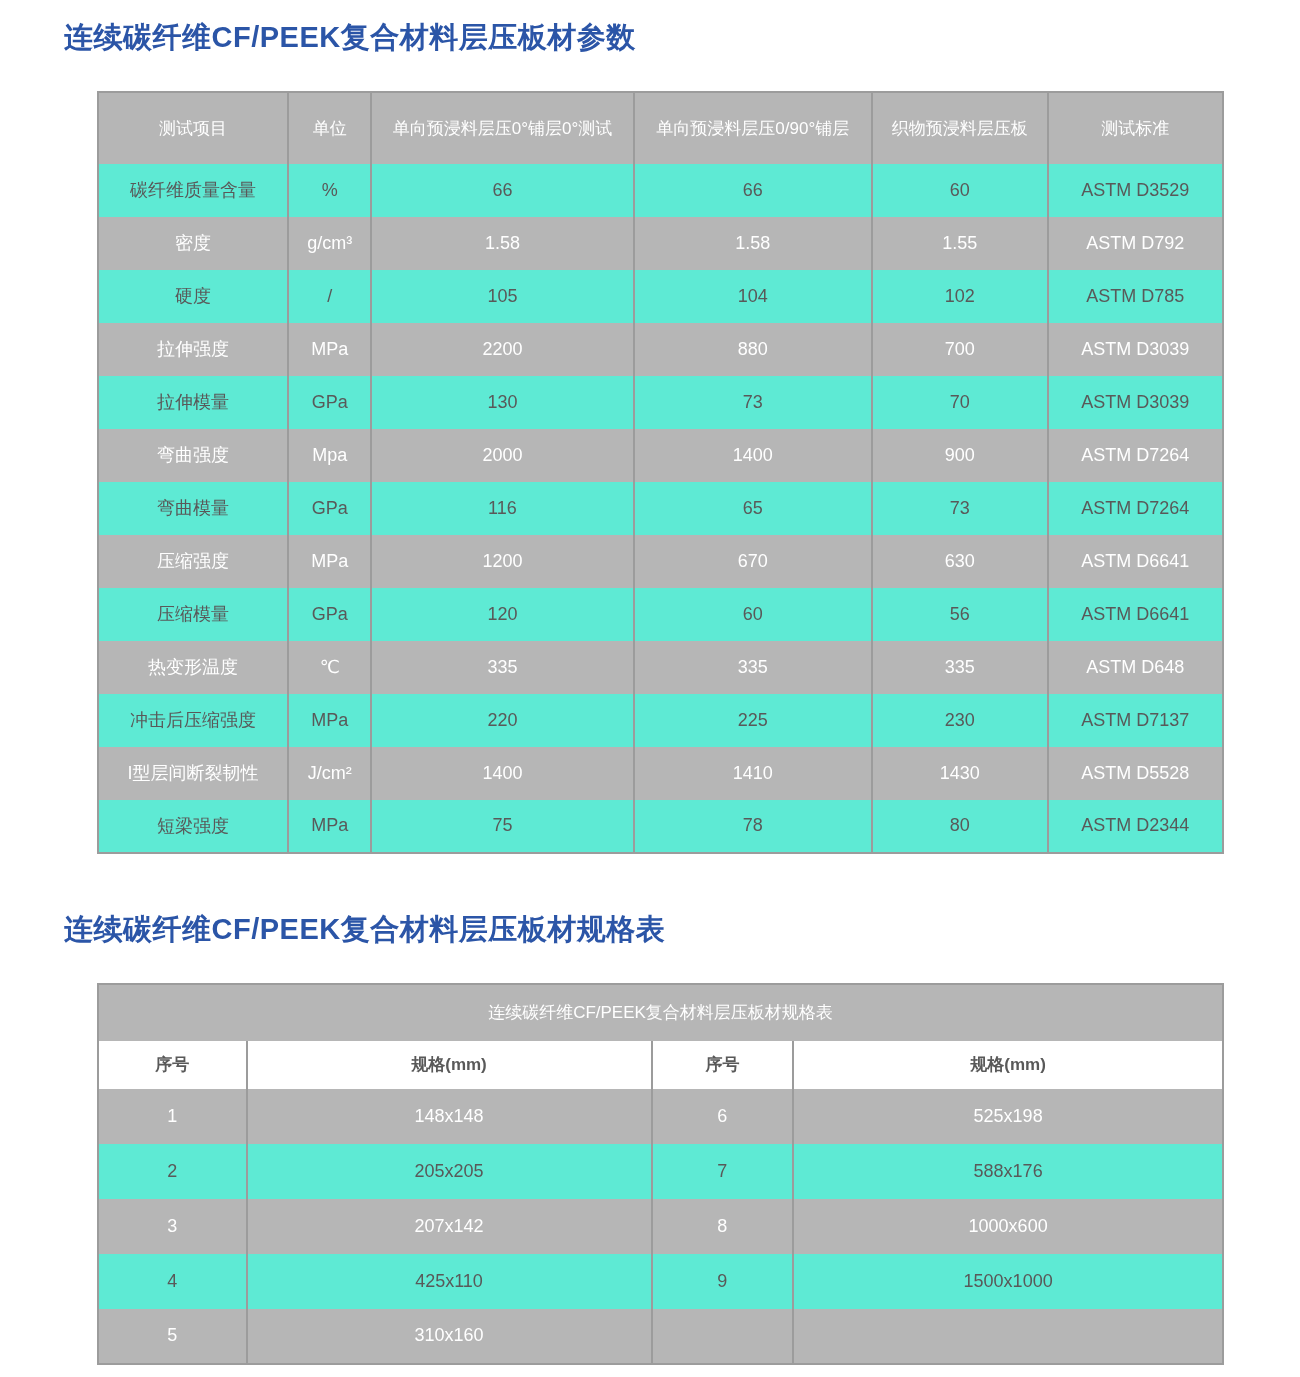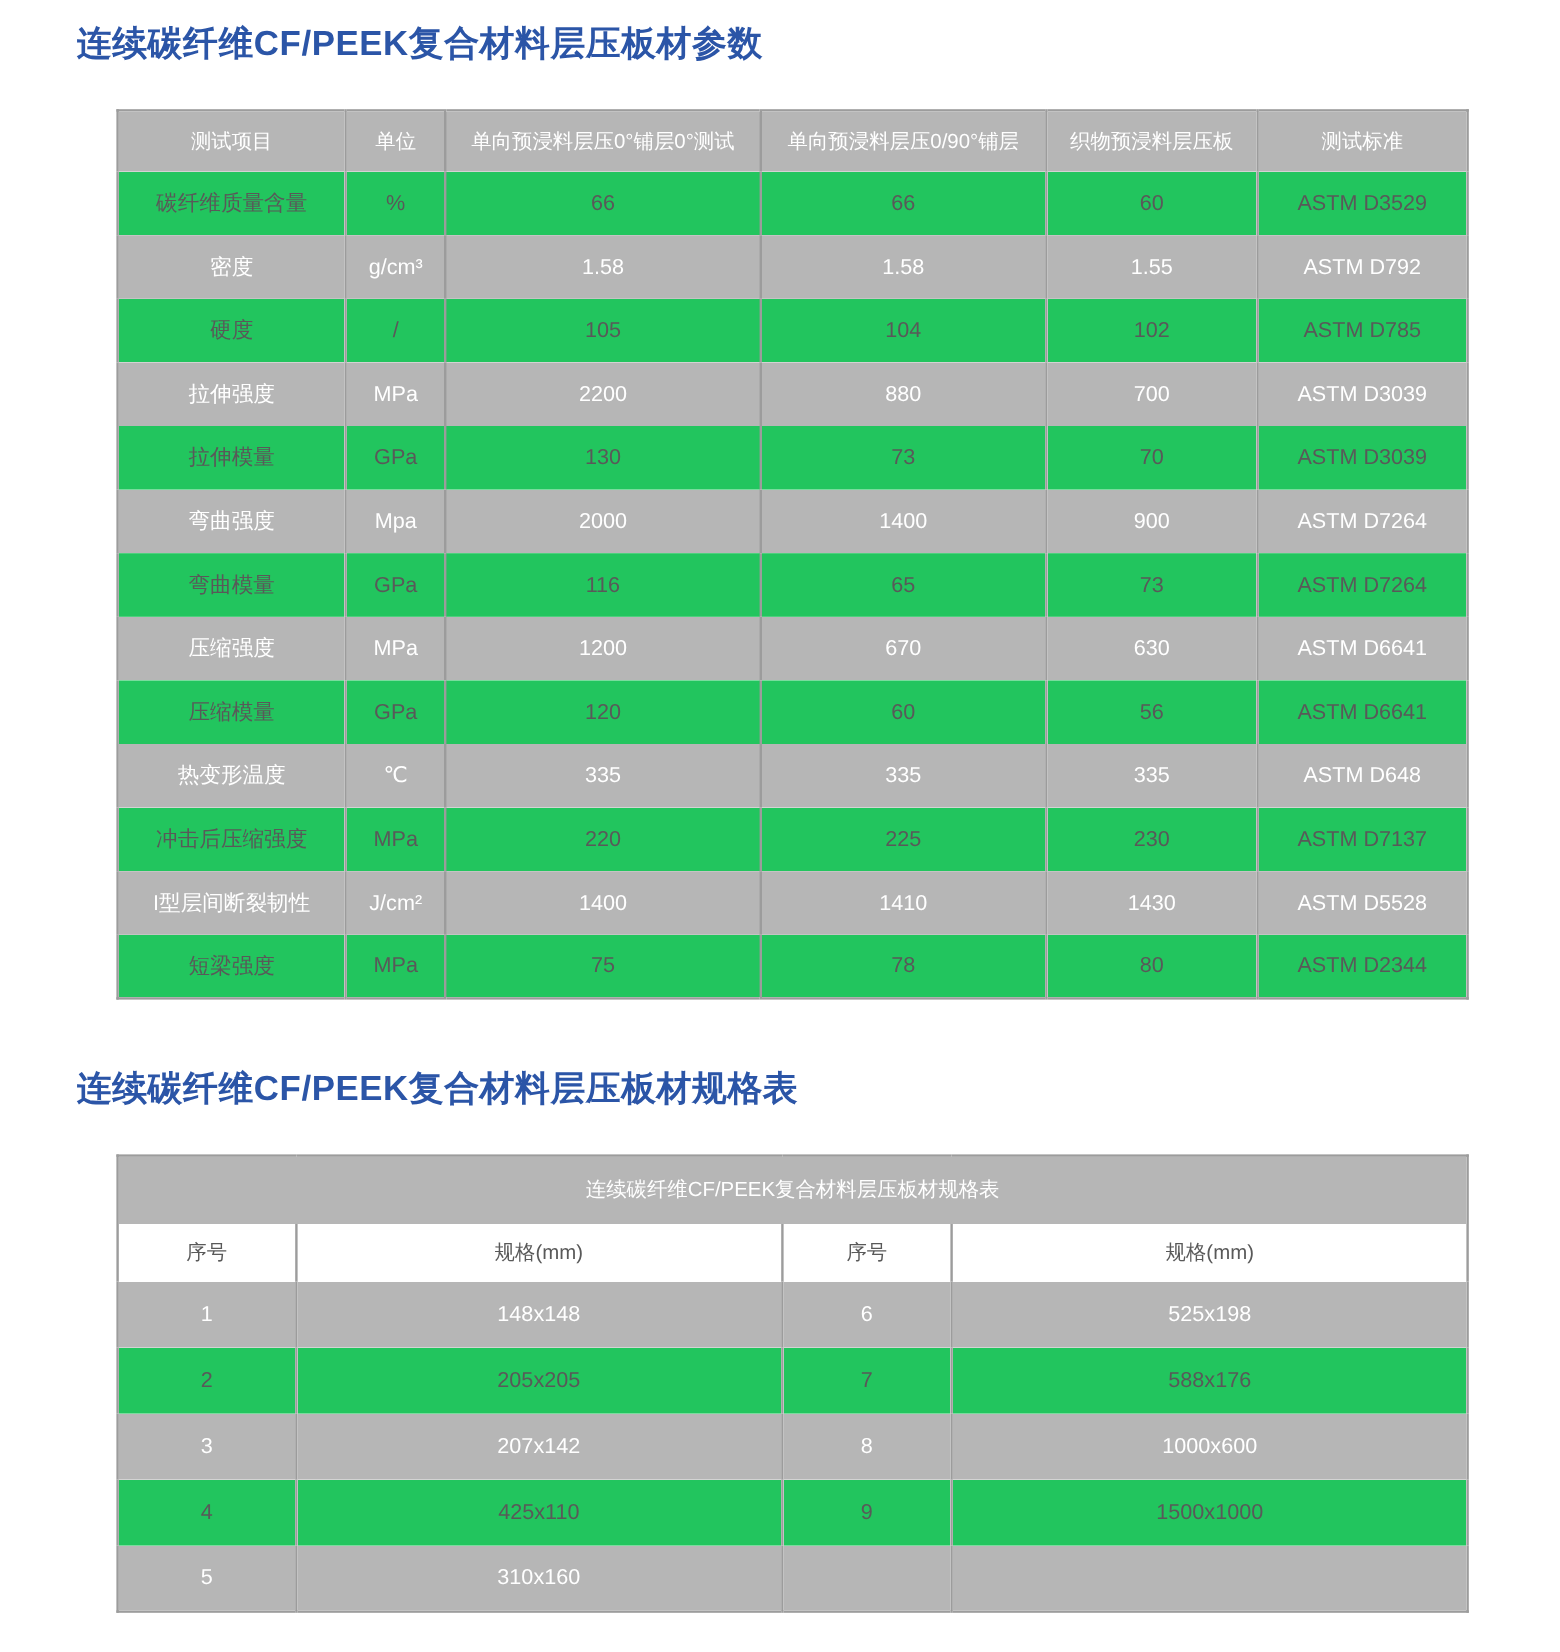--- a/index.html
+++ b/index.html
@@ -35,21 +35,21 @@
     text-align: center;
     vertical-align: middle;
     padding: 0 6px;
     border-left: 2px solid #9C9C9C;
     overflow: hidden;
     white-space: nowrap;
   }
   table.data-table th:first-child, table.data-table td:first-child { border-left: none; }
 
   
-  #params-table thead tr { height: 51px; }
+  #params-table thead tr { height: 72px; }
   #params-table thead th {
     background: #B6B6B6;
     color: #ffffff;
     font-weight: normal;
     font-size: 17px;
   }
   #params-table tbody tr { height: 53px; font-size: 18px; }
 
   
   #spec-table tr.caption-row { height: 57px; }
@@ -57,27 +57,27 @@
     background: #B6B6B6;
     color: #ffffff;
     font-weight: normal;
     font-size: 17px;
     border-left: none;
   }
   #spec-table tr.colhead-row { height: 48px; }
   #spec-table tr.colhead-row th {
     background: #ffffff;
     color: #595959;
-    font-weight: normal;
+    font-weight: bold;
     font-size: 17px;
   }
   #spec-table tbody tr { height: 55px; font-size: 18px; }
 
   tr.band  { background: #B6B6B6; color: #ffffff; padding-left: 16px; }
-  tr.plain { background: #22c55e; color: #595959; margin-left: 34px; }
+  tr.plain { background: #5eead4; color: #595959; margin-left: 34px; }
 </style>
 </head>
 <body>
 
 <div class="page">
 
   <h1 id="title1" class="sec-title">连续碳纤维CF/PEEK复合材料层压板材参数</h1>
 
   <table id="params-table" class="data-table">
     <colgroup>

